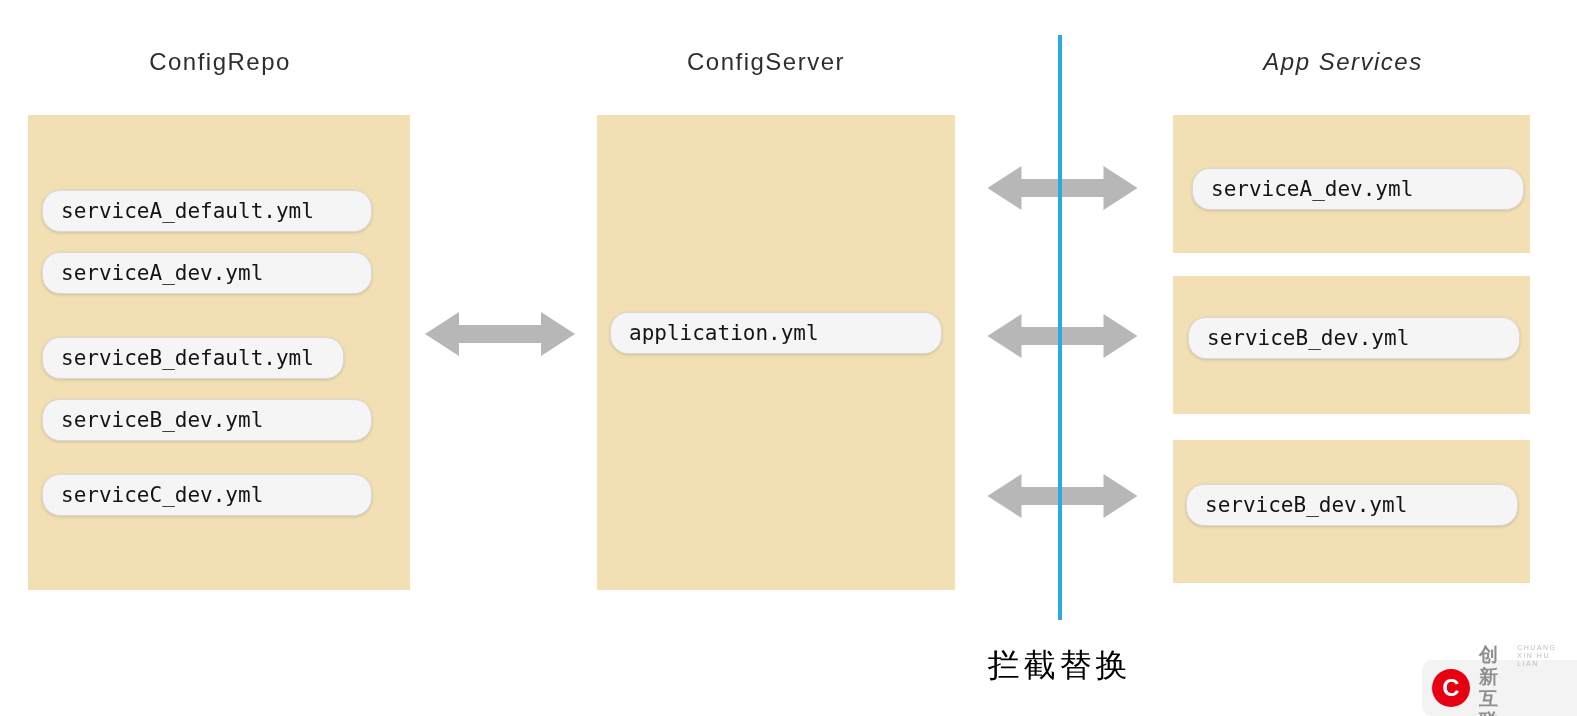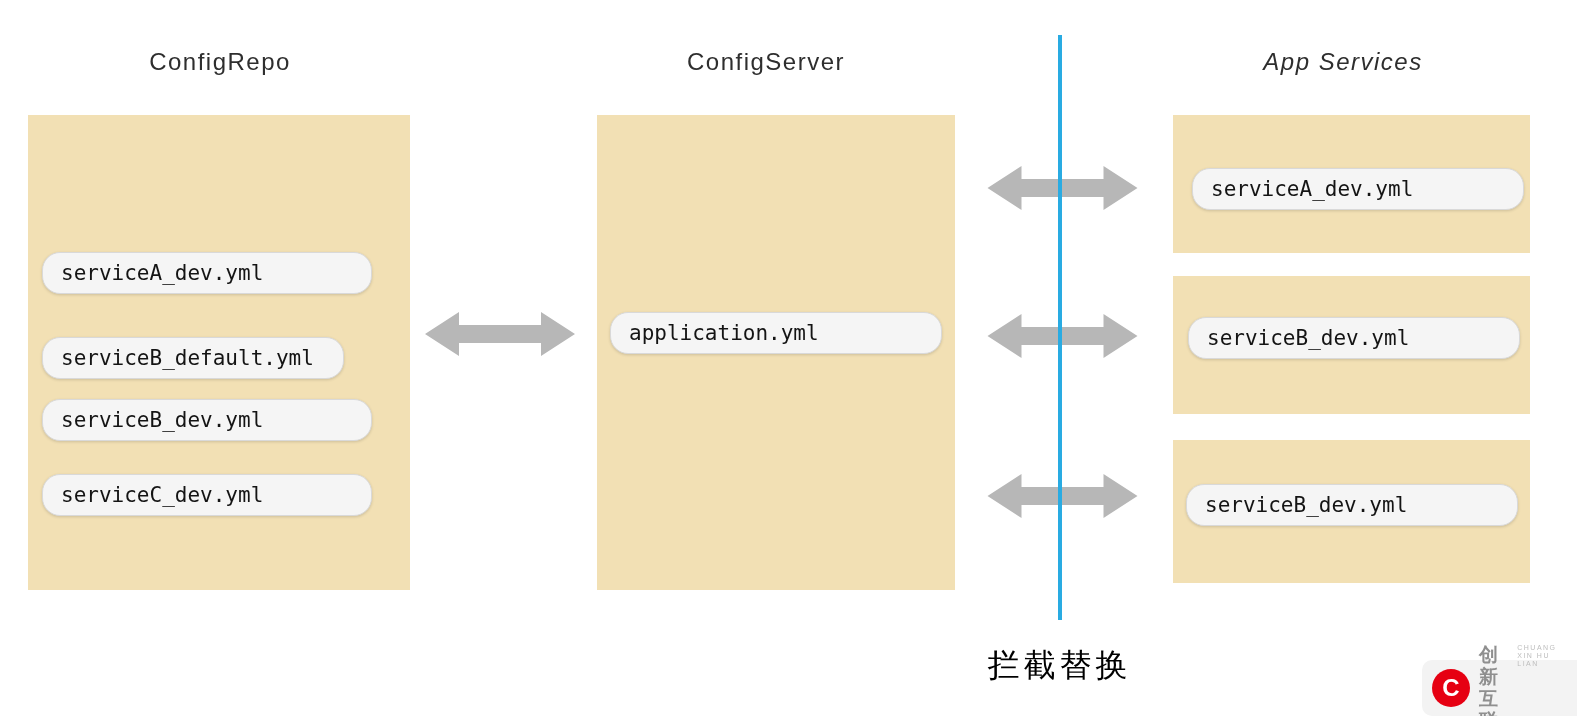--- a/index.html
+++ b/index.html
@@ -97,20 +97,21 @@
 <body>
 
 <div class="canvas">
 
   <div class="col-title" style="left:110px; top:48px; width:220px;">ConfigRepo</div>
   <div class="col-title" style="left:655px; top:48px; width:222px;">ConfigServer</div>
   <div class="col-title" style="left:1228px; top:48px; width:230px;font-style:italic;">App Services</div>
 
   <div class="panel" style="left:28px; top:115px; width:382px; height:475px;"></div>
 
+  <div class="file-label" style="left:42px; top:190px; width:330px;">serviceA_default.yml</div>
   <div class="file-label" style="left:42px; top:252px; width:330px;">serviceA_dev.yml</div>
   <div class="file-label" style="left:42px; top:337px; width:302px;">serviceB_default.yml</div>
   <div class="file-label" style="left:42px; top:399px; width:330px;">serviceB_dev.yml</div>
   <div class="file-label" style="left:42px; top:474px; width:330px;">serviceC_dev.yml</div>
 
   <div class="panel" style="left:597px; top:115px; width:358px; height:475px;"></div>
 
   <div class="file-label" style="left:610px; top:312px; width:332px;">application.yml</div>
 
   <div class="panel" style="left:1173px; top:115px; width:357px; height:138px;"></div>

